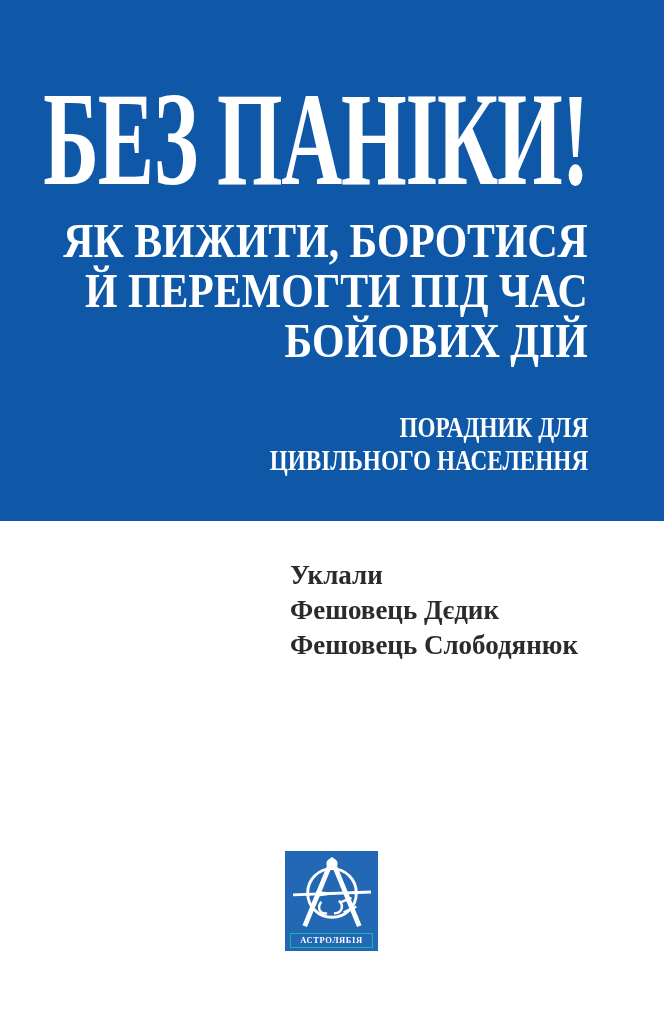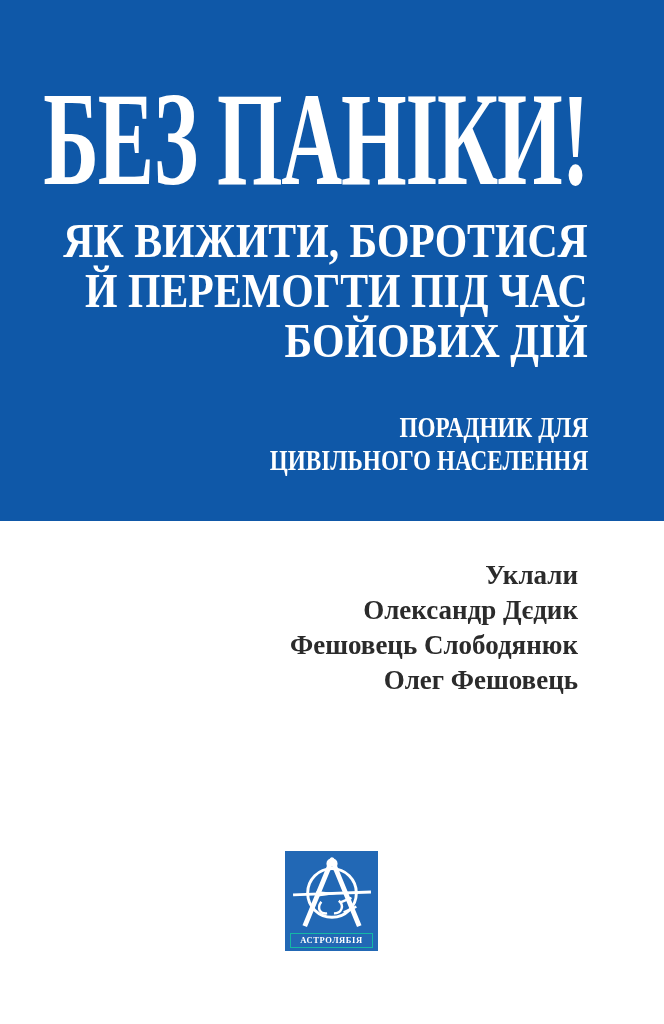--- a/index.html
+++ b/index.html
@@ -72,21 +72,21 @@
     position: absolute;
     top: 558px;
     left: 290px;
     color: #2B2B2B;
     font-size: 27px;
     font-weight: bold;
     line-height: 35px;
     text-align: left;
     white-space: nowrap;
   }
-  .compilers div { display: block; text-align: right; }
+  .compilers div { display: block; }
 
   
   .logo {
     position: absolute;
     top: 851px;
     left: 285px;
     width: 93px;
     height: 100px;
     background: #2268B5;
     box-sizing: border-box;
@@ -128,23 +128,22 @@
     </div>
 
     <div class="audience">
       <span>ПОРАДНИК ДЛЯ</span>
       <span>ЦИВІЛЬНОГО НАСЕЛЕННЯ</span>
     </div>
   </div>
 
   <div class="compilers">
     <div>Уклали</div>
-    <div>Олександр Дєдик</div>
+    <div>Фешовець Дєдик</div>
     <div>Фешовець Слободянюк</div>
-    <div>Олег Фешовець</div>
   </div>
 
   <div class="logo">
     <svg width="82" height="74" viewBox="0 0 84 76" fill="none" stroke="#ffffff" xmlns="http://www.w3.org/2000/svg">
 
       <circle cx="42" cy="40" r="25" stroke-width="3"></circle>
 
       <path d="M14 74 L42 6 L70 74" stroke-width="5" stroke-linejoin="round"></path>
 
       <circle cx="42" cy="10" r="4.5" stroke-width="2.5"></circle>

